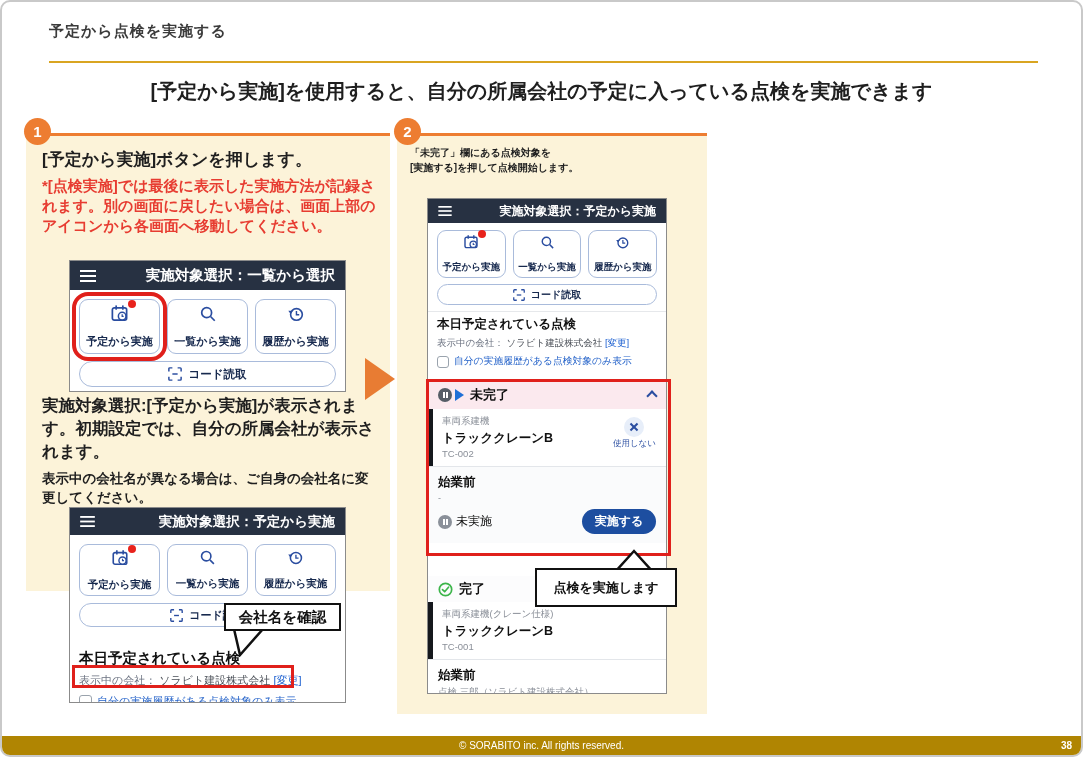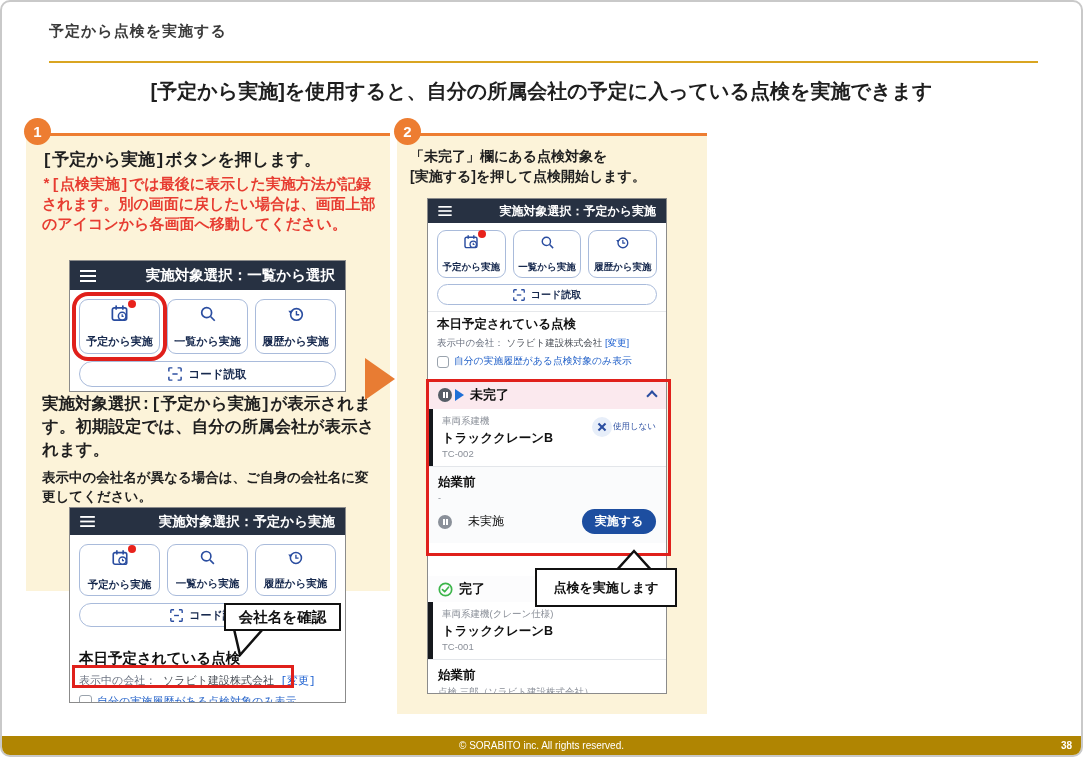--- a/index.html
+++ b/index.html
@@ -8,34 +8,34 @@
   .slide { position:absolute; inset:0; background:#fff; border:2px solid #c9c9c9; border-radius:10px; overflow:hidden; }
 
   
   .page-title { position:absolute; left:47px; top:20px; font-size:15px; font-weight:bold; color:#3b3b3b; letter-spacing:1px; }
   .title-rule { position:absolute; left:47px; top:59px; width:989px; height:2px; background:#D9A521; }
   .subtitle   { position:absolute; left:0; right:0; top:76px; text-align:center; font-size:20px; font-weight:bold; color:#1f1f1f; }
 
   
   .panel { position:absolute; background:#FCF3D9; }
   .panel::before { content:""; position:absolute; left:0; right:0; top:0; height:3px; background:#ED7D31; }
-  .panel1 { left:24px;  top:131px; width:364px; height:458px;font-family:Liberation Mono, monospace; }
+  .panel1 { left:24px;  top:131px; width:364px; height:458px; }
   .panel2 { left:395px; top:131px; width:310px; height:581px; }
   .badge { position:absolute; width:27px; height:27px; border-radius:50%; background:#ED7D31; color:#fff;
            font-weight:bold; font-size:15px; display:flex; align-items:center; justify-content:center; z-index:6; }
   .badge1 { left:22px;  top:116px; }
   .badge2 { left:392px; top:116px; }
   .arrow-right { position:absolute; left:363px; top:356px; width:0; height:0; z-index:2;
                  border-left:30px solid #E87C33; border-top:21px solid transparent; border-bottom:21px solid transparent; }
 
   .s1-heading { position:absolute; left:16px; top:15px; font-size:17px; font-weight:bold; color:#1f1f1f; }
   .s1-warning { position:absolute; left:16px; top:43px; width:340px; font-size:15px; font-weight:bold; color:#E73C31; line-height:1.33; }
   .s1-body    { position:absolute; left:16px; top:261px; width:338px; font-size:16.5px; font-weight:bold; color:#1f1f1f; line-height:1.38; }
   .s1-bodysub { position:absolute; left:16px; top:337px; width:338px; font-size:13.5px; font-weight:bold; color:#1f1f1f; line-height:1.4; }
-  .s2-heading { position:absolute; left:13px; top:13px; width:290px; font-size:14px; font-weight:bold; color:#1f1f1f; line-height:1.45; }
+  .s2-heading { position:absolute; left:13px; top:13px; width:290px; font-size:10px; font-weight:bold; color:#1f1f1f; line-height:1.45; }
 
   
   .phone { position:absolute; background:#fff; border:1px solid #8b8b8b; overflow:hidden; }
   .phone-a { left:43px; top:127px; width:277px; height:132px; }
   .phone-b { left:43px; top:374px; width:277px; height:196px; }
   .phone-c { left:30px; top:65px;  width:240px; height:496px; }
   .phone-header { position:absolute; left:0; right:0; top:0; display:flex; align-items:center; gap:9px;
                   background:#273142; color:#fff; font-weight:bold; padding:0 10px;justify-content:space-between; }
   .phone-a .phone-header { height:29px; font-size:14.5px; }
   .phone-b .phone-header { height:27px; font-size:13.5px; }
@@ -90,29 +90,29 @@
   .pc::before,.pc::after { content:""; position:absolute; top:4px; width:2px; height:6px; background:#fff; }
   .pc::before { left:4.5px; } .pc::after { left:8px; }
   .pc.gray { background:#8A9099; }
   .resume-tri { width:0; height:0; border-left:9px solid #1F6FD6; border-top:6px solid transparent;
                 border-bottom:6px solid transparent; margin-left:-3px; flex:none; }
   .m-card { position:relative; background:#fff; padding:6px 10px 7px 14px; border-bottom:1px solid #E3E6EA; }
   .m-card .bar { position:absolute; left:0; top:0; bottom:0; width:5px; background:#15181d; }
   .cat   { font-size:9.5px; color:#8A8F98; }
   .mname { font-size:12.5px; font-weight:bold; color:#111; margin:2px 0 1px; }
   .mcode { font-size:9.5px; color:#8A8F98; }
-  .disable { position:absolute; right:10px; top:8px; display:flex; flex-direction:row; align-items:center; gap:1px; }
+  .disable { position:absolute; right:10px; top:8px; display:flex; flex-direction:column; align-items:center; gap:1px; }
   .xcirc { width:20px; height:20px; border-radius:50%; background:#E7EEF9; position:relative; }
   .xcirc::before,.xcirc::after { content:""; position:absolute; left:9px; top:5px; width:2px; height:10px; background:#2A4DA0; }
   .xcirc::before { transform:rotate(45deg); } .xcirc::after { transform:rotate(-45deg); }
   .disable .dl { font-size:8.5px; color:#2A4DA0; }
   .task { background:#FAFBFC; padding:7px 10px 9px; }
   .task .tt { font-size:12.5px; font-weight:bold; color:#111; }
   .task .ts { font-size:9px; color:#8A8F98; margin:2px 0 6px; }
-  .task-row { display:flex; align-items:center; gap:16px; }
+  .task-row { display:flex; align-items:center; gap:4px; }
   .status-label { font-size:12px; color:#111; }
   .exec-btn { margin-left:auto; width:74px; height:25px; border-radius:13px; background:#1D4EA0; color:#fff;
               font-size:12px; font-weight:bold; display:flex; align-items:center; justify-content:center; }
 
   
   .redbox { position:absolute; border:3.5px solid #E0201B; z-index:5; pointer-events:none; }
   .redbox-company { left:46px; top:532px; width:222px; height:23px; }  
   .redbox-incomplete { left:29px; top:246px; width:245px; height:177px; } 
 
   

